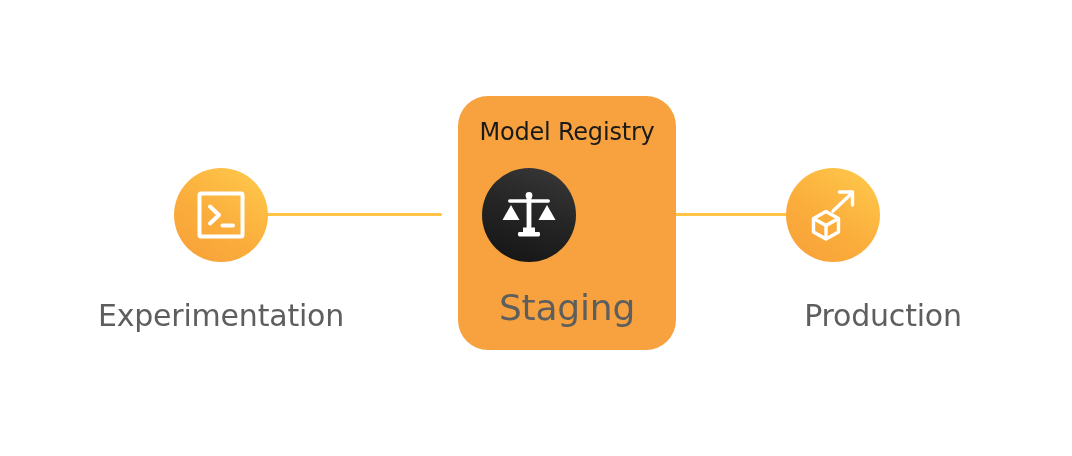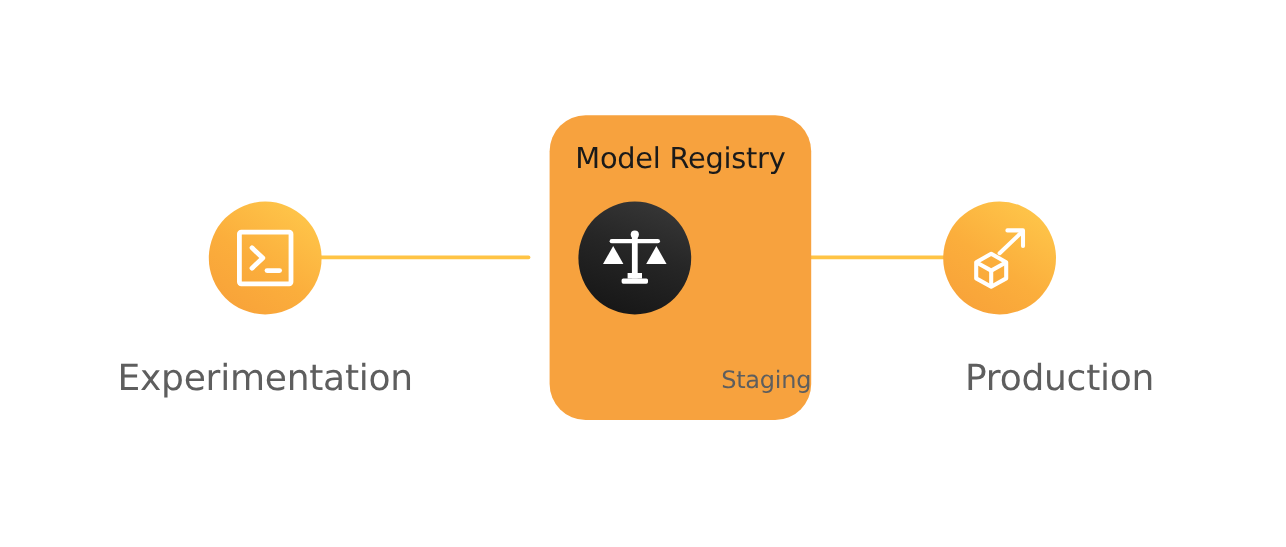--- a/index.html
+++ b/index.html
@@ -55,22 +55,22 @@
     color: #1a1a1a;
     letter-spacing: -0.2px;
     white-space: nowrap;
   }
 
   .panel-caption {
     position: absolute;
     left: 0;
     bottom: 22px;
     width: 100%;
-    text-align: right;
-    font-size: 20px;
+    text-align: center;
+    font-size: 36px;
     color: #5E5E5E;
     letter-spacing: -0.2px;
     white-space: nowrap;
   }
 
   
   .node-circle {
     position: absolute;
     width: 94px;
     height: 94px;

